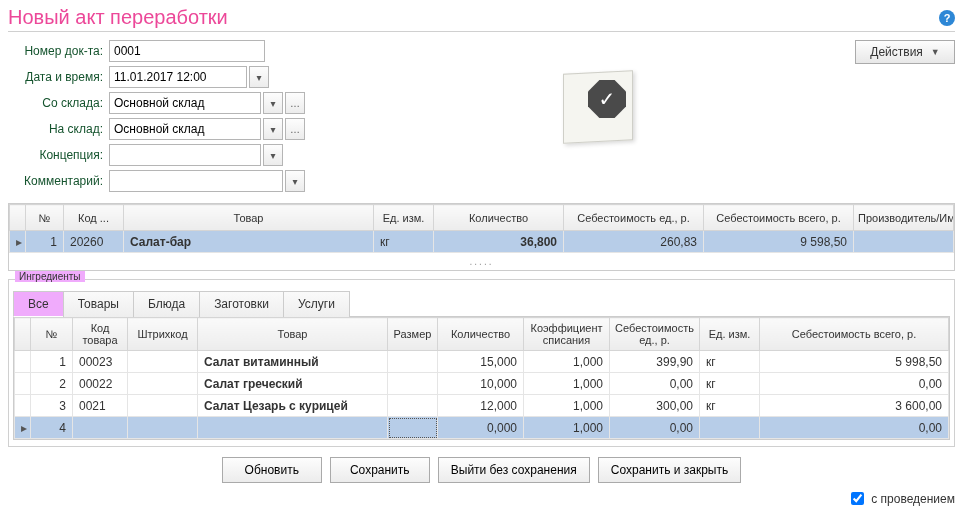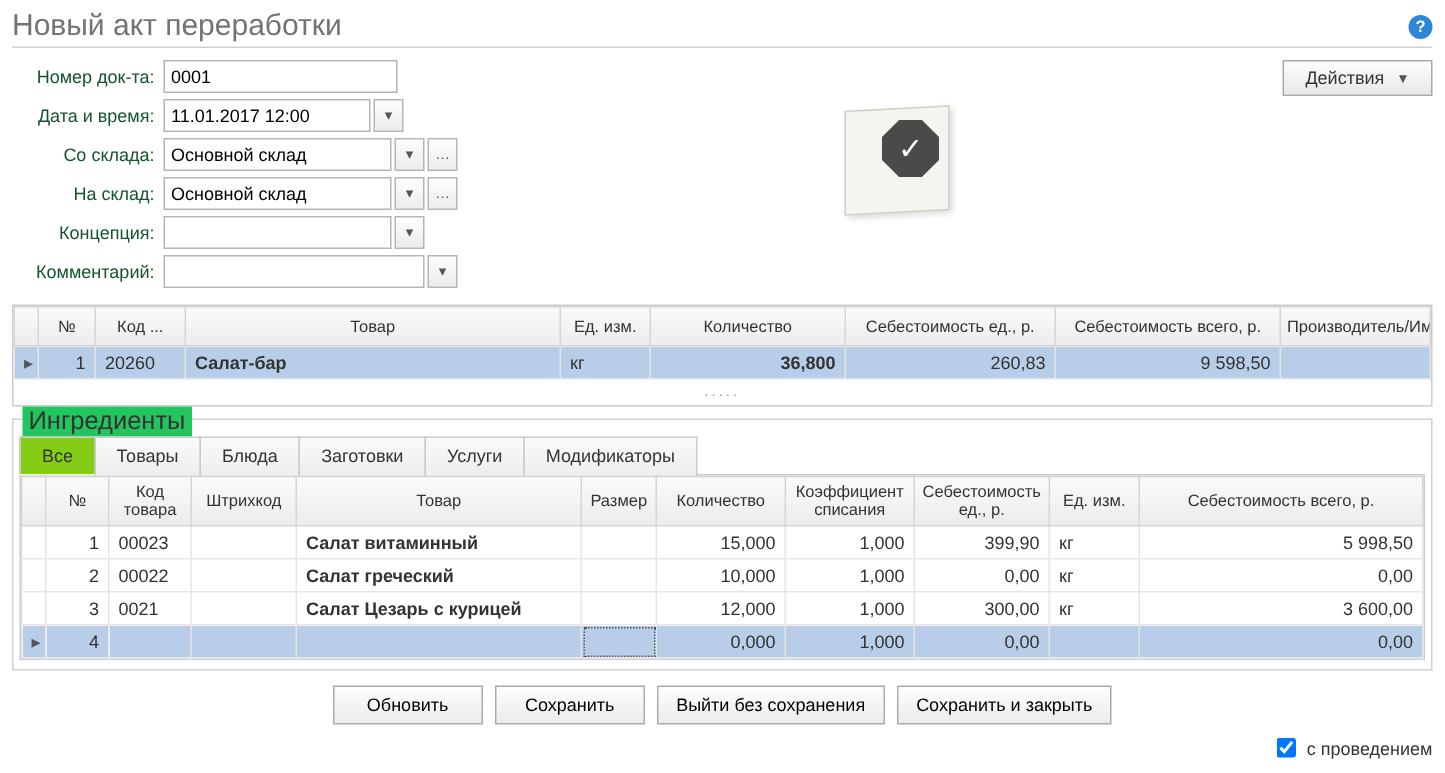--- a/index.html
+++ b/index.html
@@ -19,21 +19,21 @@
   .header-row {
     display: flex;
     align-items: center;
     justify-content: space-between;
     border-bottom: 1px solid #d0d0d0;
     padding-bottom: 2px;
     margin-bottom: 8px;
   }
   .title {
     font-size: 20px;
-    color: #737373;
+    color: #ec4899;
   }
   .help-icon {
     width: 16px; height: 16px;
     border-radius: 50%;
     background: #2d87d6;
     color: #fff;
     font-size: 11px;
     font-weight: bold;
     display: flex; align-items: center; justify-content: center;
     cursor: pointer;
@@ -157,43 +157,43 @@
   
   .fieldset {
     border: 1px solid #d0d0d0;
     margin-top: 8px;
     padding: 4px 4px 6px 4px;
     position: relative;
   }
   .fieldset-legend {
     position: absolute;
     top: -9px; left: 6px;
-    background: #22c55e;
+    background: #f0abfc;
     padding: 0 4px;
-    font-size: 17px;
+    font-size: 10px;
     color: #333;
   }
   .tabs {
     display: flex;
     border-bottom: 1px solid #ccc;
     margin-top: 6px;
   }
   .tab {
     padding: 5px 14px;
     border: 1px solid #ccc;
     border-bottom: none;
     background: linear-gradient(#fafafa,#eee);
     margin-right: -1px;
     font-size: 12px;
     cursor: pointer;
     position: relative;
     top: 1px;
   }
   .tab.active {
-    background: #84cc16;
+    background: #f0abfc;
     border-bottom: 1px solid #fff;
     top: 1px;
   }
   .btn-row {
     display: flex;
     gap: 8px;
     justify-content: center;
     margin-top: 10px;
   }
   .btn {
@@ -321,21 +321,20 @@
 
   <div class="fieldset">
     <div class="fieldset-legend">Ингредиенты</div>
 
     <div class="tabs">
       <div class="tab active">Все</div>
       <div class="tab">Товары</div>
       <div class="tab">Блюда</div>
       <div class="tab">Заготовки</div>
       <div class="tab">Услуги</div>
-      <div class="tab">Модификаторы</div>
     </div>
 
     <div class="grid" style="margin-top:0;border-top:none">
       <table>
         <colgroup>
           <col style="width:16px">
             <col style="width:42px">
             <col style="width:55px">
             <col style="width:70px">
           <col style="width:190px">

